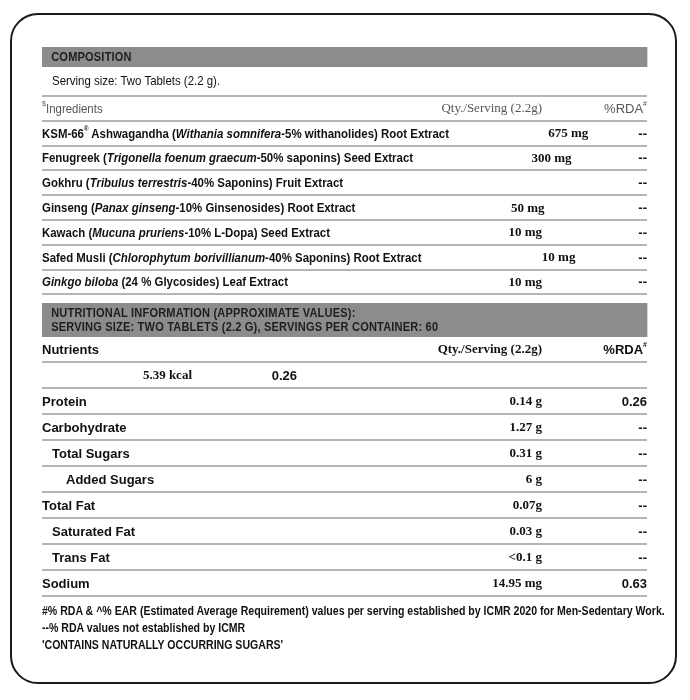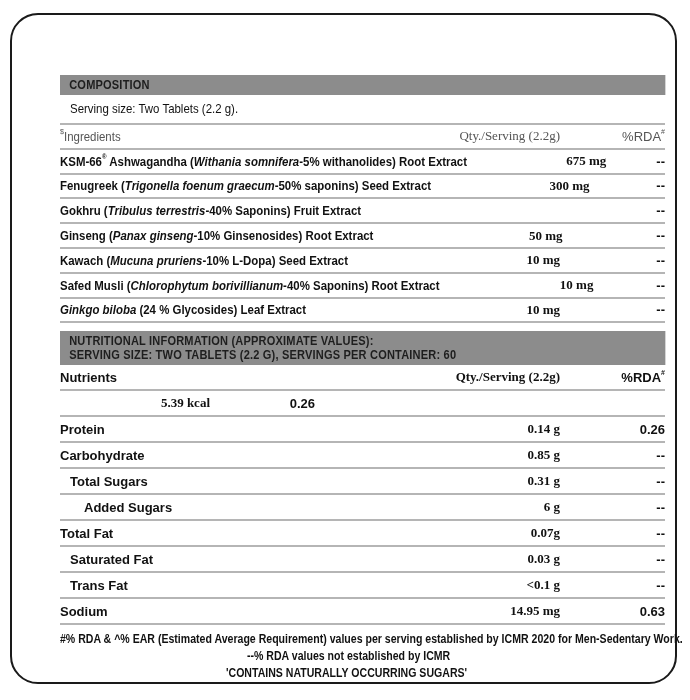--- a/index.html
+++ b/index.html
@@ -1,39 +1,39 @@
 <!DOCTYPE html>
 <html><head>
 <meta charset="utf-8">
 <style>
   html, body { margin: 0; padding: 0; background: #ffffff; }
   body { width: 690px; height: 700px; position: relative; overflow: hidden;
          font-family: "Liberation Sans", "DejaVu Sans", sans-serif; color: #111; }
   .card { position: absolute; left: 10px; top: 13px; width: 667px; height: 671px;
           border: 2px solid #1a1a1a; border-radius: 28px; box-sizing: border-box; background: #fff; }
-  .inner { position: absolute; left: 60px; top: 47px; width: 605px; margin-top: 28px; }
+  .inner { position: absolute; left: 42px; top: 47px; width: 605px; }
   .band { background: #8c8c8c; color: #1e1e1e; font-weight: bold; font-size: 12px;
           letter-spacing: 0.2px; padding: 0 10px; box-sizing: border-box; transform: scaleX(0.92); transform-origin: left; width: 108.7%; }
   .band.comp { height: 20px; line-height: 20px; }
   .band.nutr { height: 34px; line-height: 14px; padding-top: 3px; }
   .serving { height: 28px; line-height: 28px; font-size: 13px; font-weight: normal; padding-left: 10px;
              border-bottom: 2px solid #b5b5b5; }
   .row { display: flex; align-items: center; border-bottom: 2px solid #b5b5b5; box-sizing: border-box; font-size: 13px; font-weight: bold; }
   .row .name { flex: 1; white-space: nowrap; }
   .row .qty { width: 150px; text-align: right; font-family: Liberation Serif, serif; }
   .row .rda { width: 105px; text-align: right; }
   .row.head { color: #555; font-weight: normal; }
   .row.head.nut { color: #111; font-weight: bold; }
   .comp-rows .row { height: 24.8px; }
   .nut-rows .row { height: 26px; }
   .ind1 { padding-left: 10px; }
   .ind2 { padding-left: 24px; }
   sup { font-size: 7px; vertical-align: top; position: relative; top: -1px; }
   em { font-style: italic; }
-  .footnotes { font-size: 12px; font-weight: bold; line-height: 17px; margin-top: 6px; text-align: center; }
+  .footnotes { font-size: 12px; font-weight: bold; line-height: 17px; margin-top: 6px; }
   .narrow { display: inline-block; transform: scaleX(0.88); transform-origin: left; white-space: nowrap; }
 </style>
 </head>
 <body>
 
 <div class="card"></div>
 
 <div class="inner">
   <div class="band comp">
     <span>COMPOSITION</span>
@@ -104,21 +104,21 @@
           <span class="qty">5.39 kcal</span>
           <span class="rda">0.26</span>
         </div>
         <div class="row">
           <span class="name ">Protein</span>
           <span class="qty">0.14 g</span>
           <span class="rda">0.26</span>
         </div>
         <div class="row">
           <span class="name ">Carbohydrate</span>
-          <span class="qty">0.85 g</span>
+          <span class="qty">1.27 g</span>
           <span class="rda">--</span>
         </div>
         <div class="row">
           <span class="name ind1">Total Sugars</span>
           <span class="qty">0.31 g</span>
           <span class="rda">--</span>
         </div>
         <div class="row">
           <span class="name ind2">Added Sugars</span>
           <span class="qty">6 g</span>

